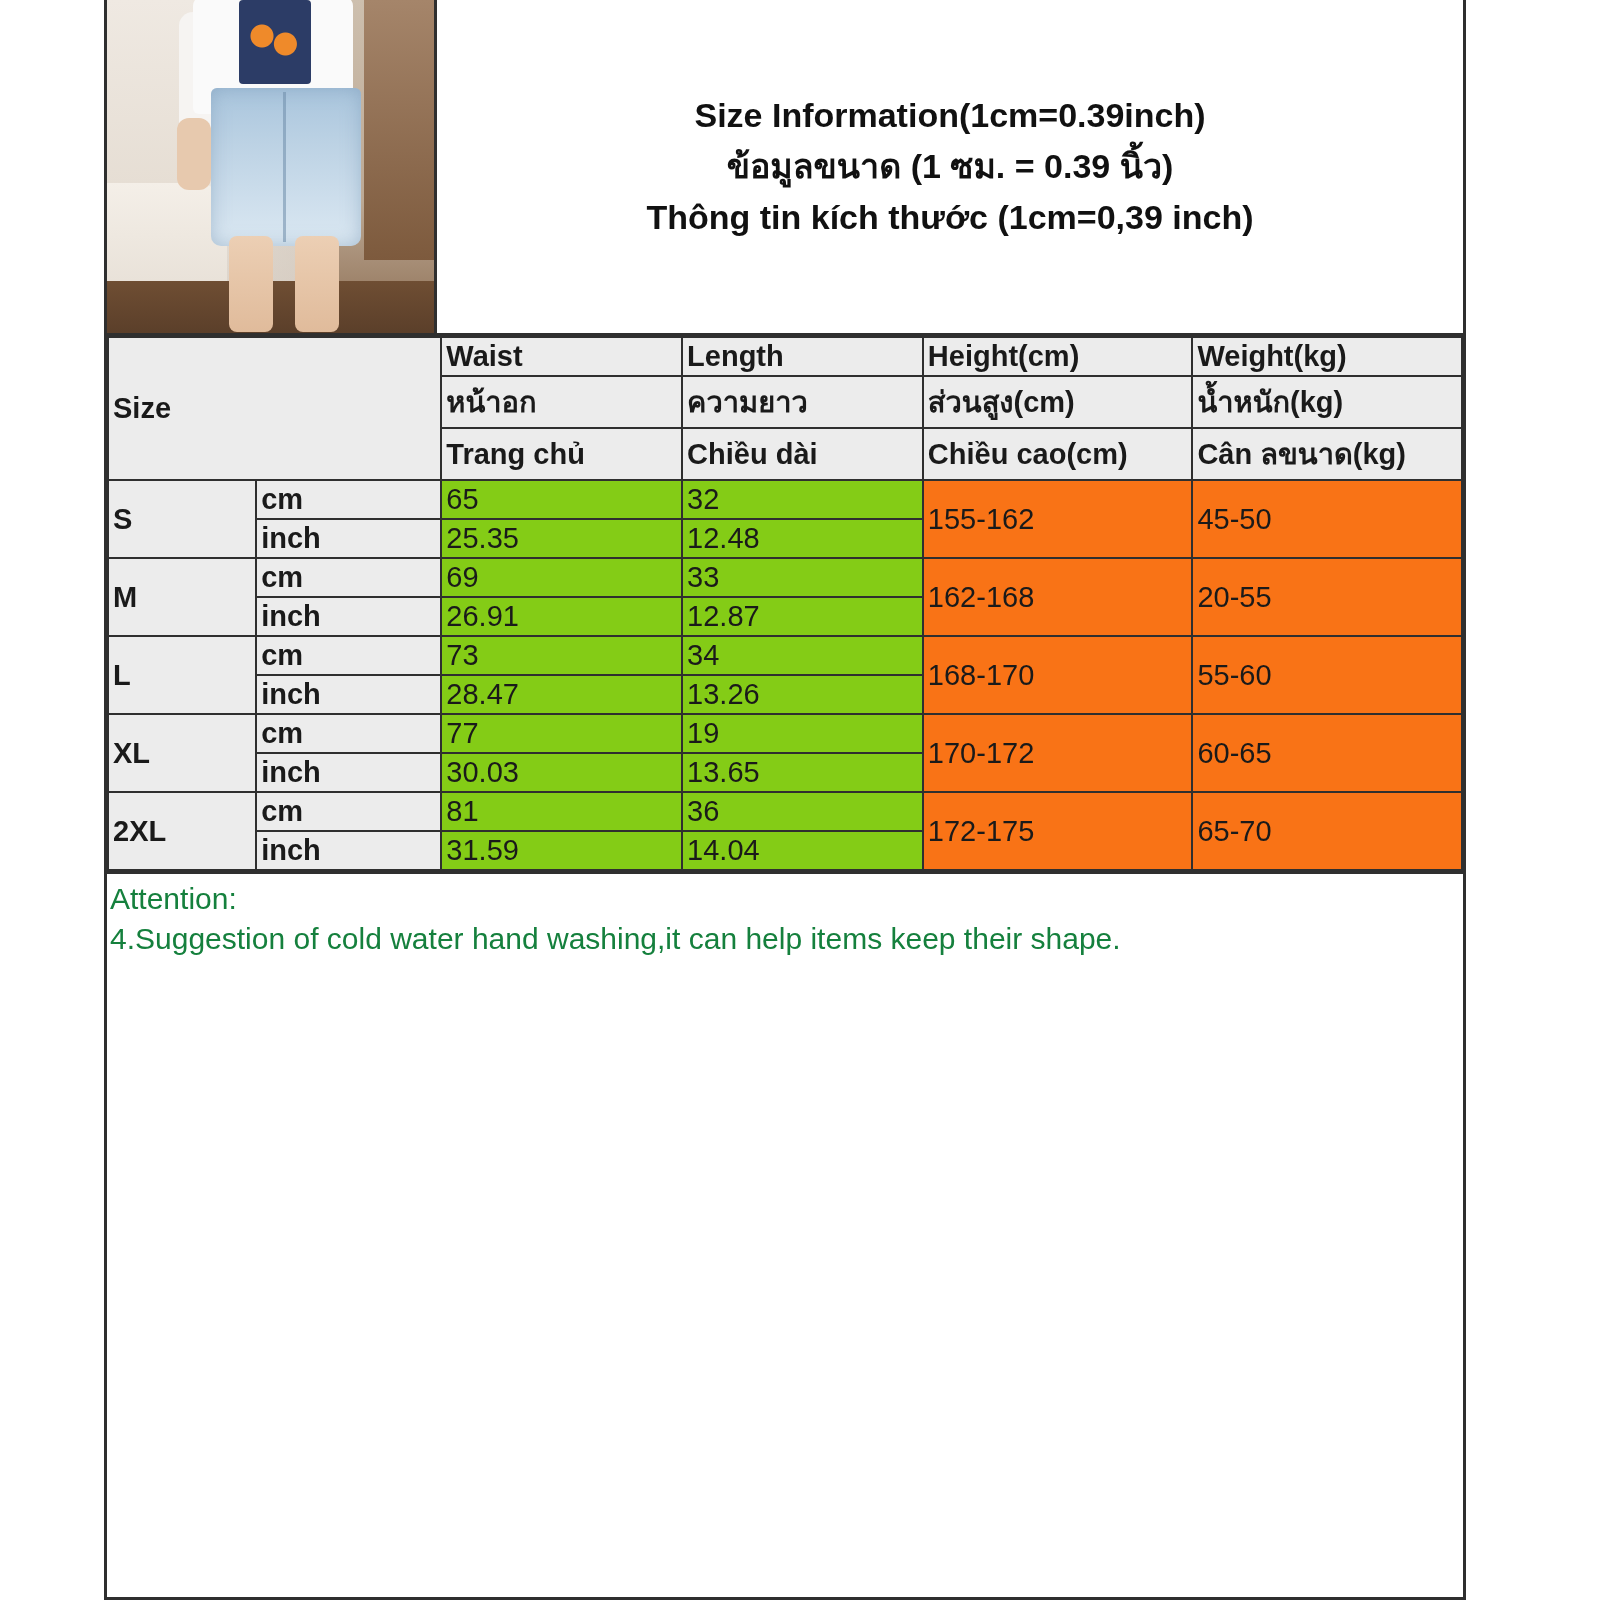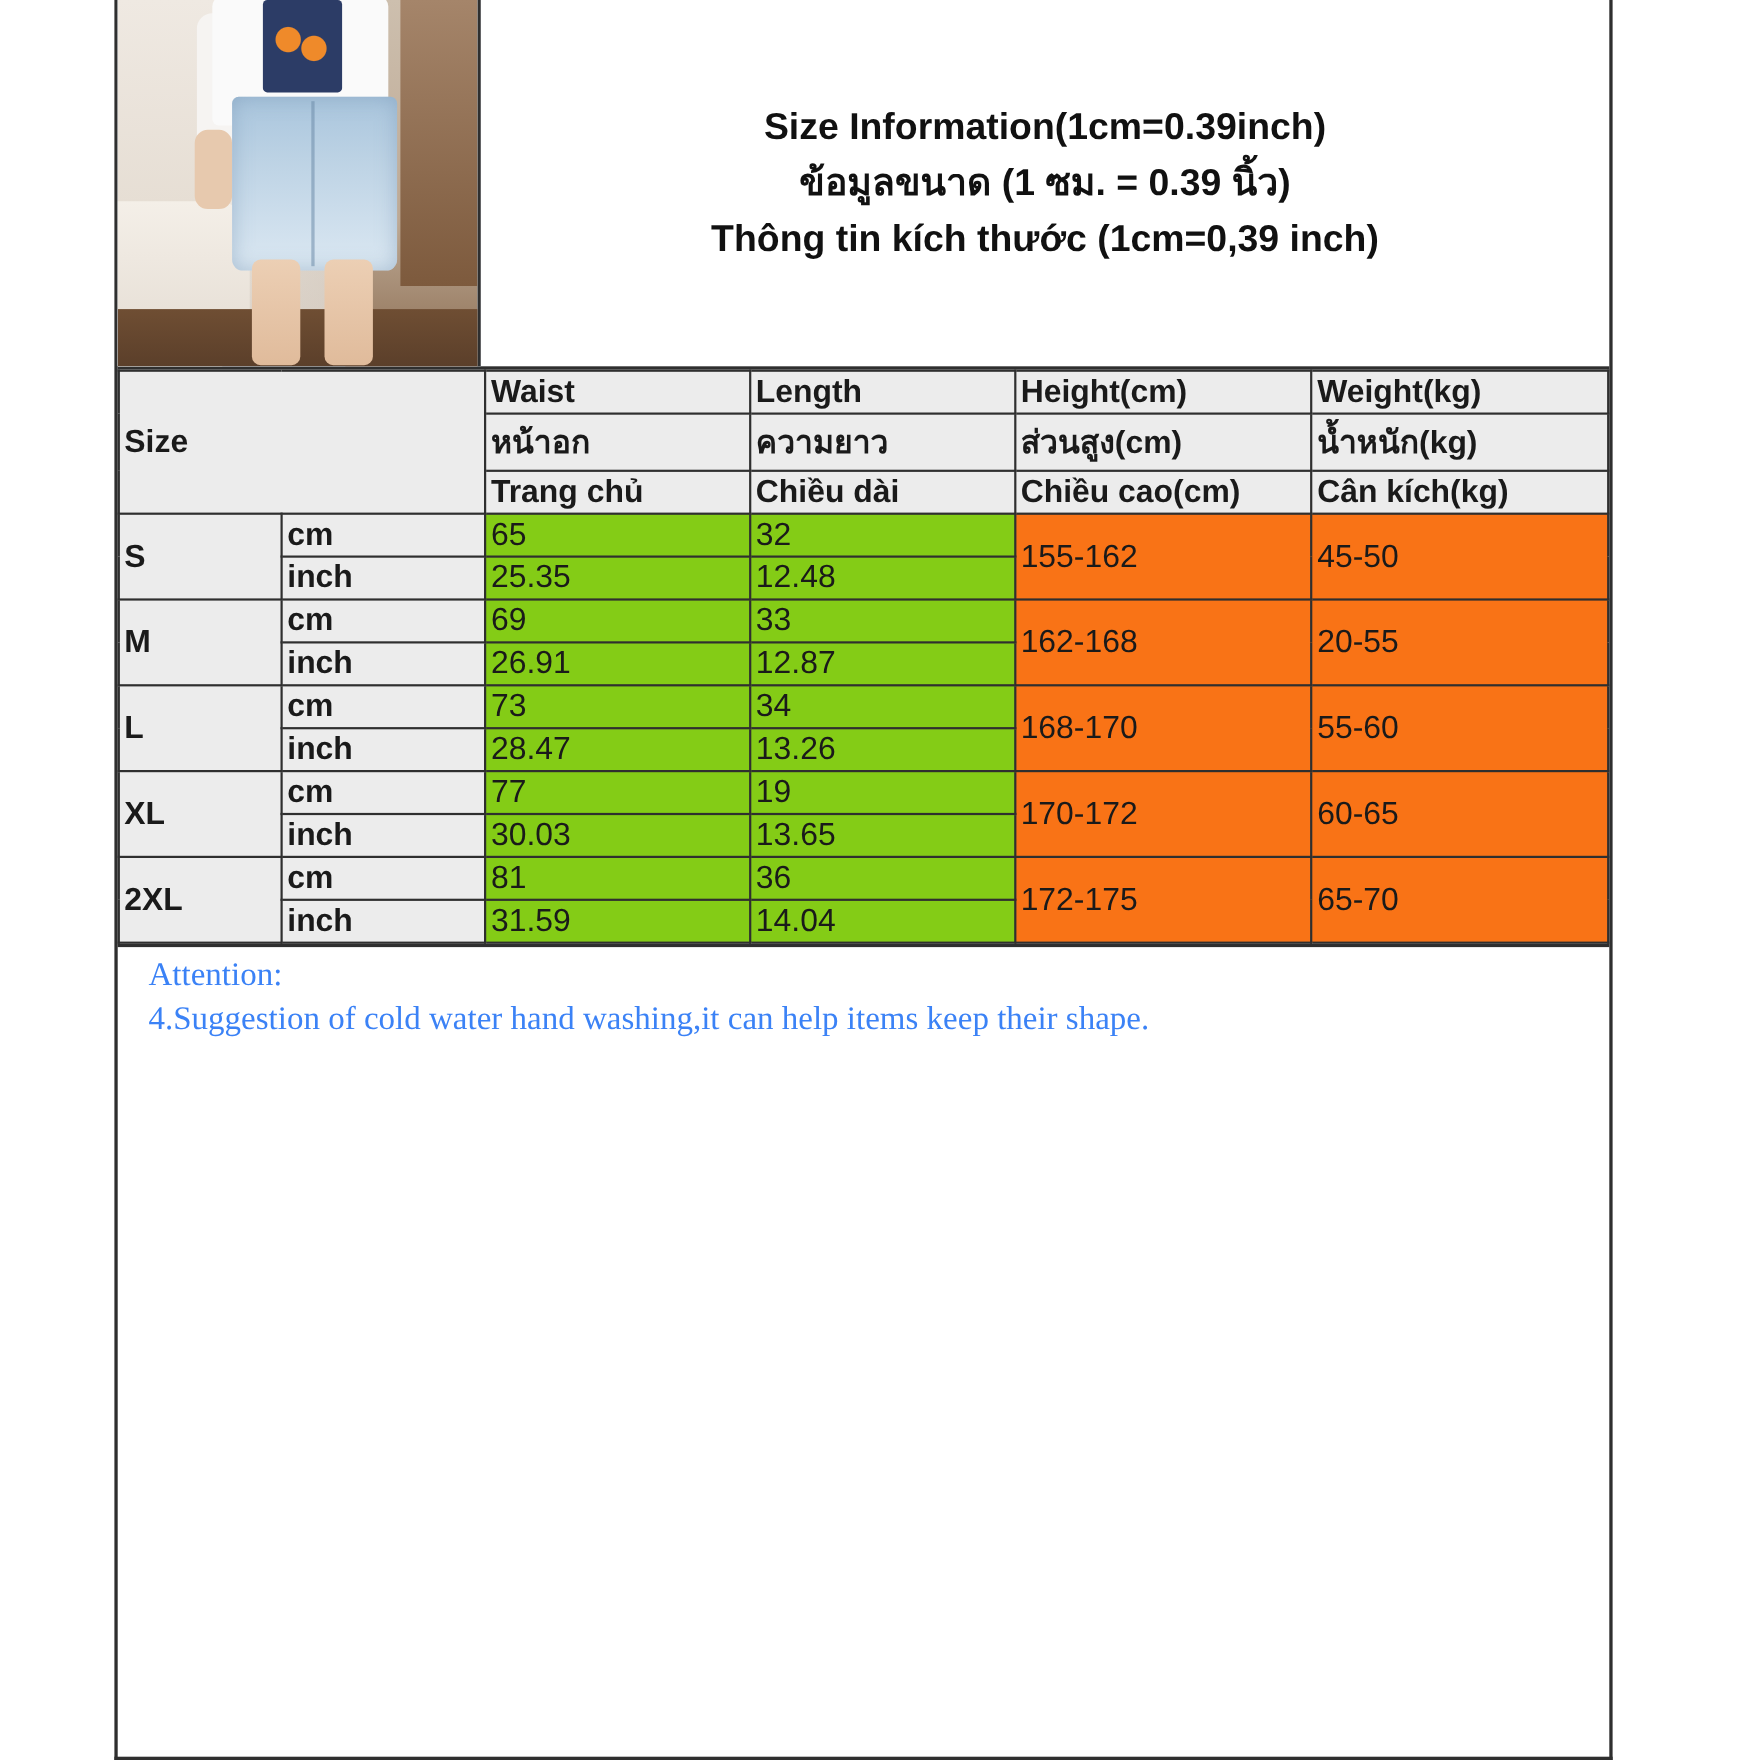--- a/index.html
+++ b/index.html
@@ -175,26 +175,25 @@
     background: #ececec;
     font-weight: bold;
     font-size: 29px;
   }
   .val { background: #84cc16; font-size: 31px; }
   .hw { background: #f97316; font-size: 31px; margin-top: 40px; }
   
   .attention {
     flex: 1;
     border-top: 3px solid #2f2f2f;
-    padding: 6px 12px 0 28px;
+    padding: 6px 12px 0 3px;
     box-sizing: border-box;
     font-size: 30px;
-    color: #3b82f6;
+    color: #15803d;
     line-height: 1.28;
-    font-family: Liberation Serif, serif;
   }
   .attention p { margin: 0 0 2px 0; }
 </style>
 </head>
 <body>
 
 <div id="root">
   <div class="sheet">
 
     <div class="header-band">
@@ -246,21 +245,21 @@
         <tr>
           <td class="hdr hdr-thai">หน้าอก</td>
           <td class="hdr hdr-thai">ความยาว</td>
           <td class="hdr hdr-thai">ส่วนสูง(cm)</td>
           <td class="hdr hdr-thai">น้ำหนัก(kg)</td>
         </tr>
         <tr>
           <td class="hdr">Trang chủ</td>
           <td class="hdr">Chiều dài</td>
           <td class="hdr">Chiều cao(cm)</td>
-          <td class="hdr">Cân kích(kg)</td>
+          <td class="hdr">Cân ลขนาด(kg)</td>
         </tr>
 
         <tr>
           <td class="sizename" rowspan="2">S</td>
           <td class="unit">cm</td>
           <td class="val">65</td>
           <td class="val">32</td>
           <td class="hw" rowspan="2">155-162</td>
           <td class="hw" rowspan="2">45-50</td>
         </tr>

